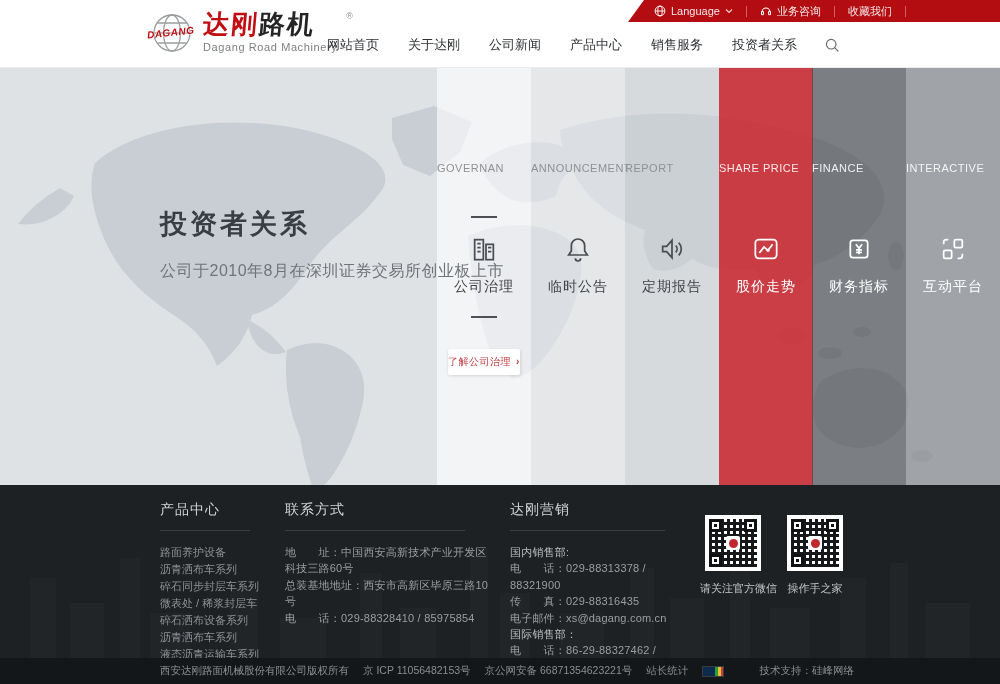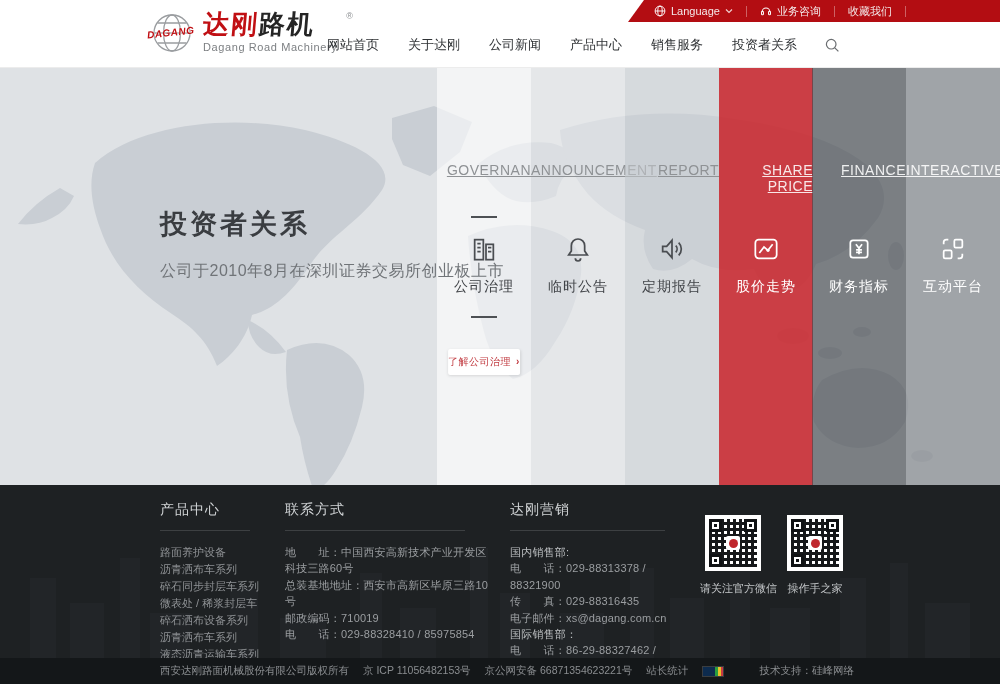--- a/index.html
+++ b/index.html
@@ -39,21 +39,21 @@
   .intro .s { font-size:13px; font-weight:bold; color:#3a3d41; letter-spacing:.8px; margin-top:9px; }
   .intro .d { font-size:16px; color:#707478; margin-top:19px; letter-spacing:.5px; }
 
   .col { position:absolute; top:0; height:417px; width:94px; z-index:2; cursor:pointer; }
   .theme-light1 { background:rgba(255,255,255,.62); }
   .theme-light2 { background:rgba(233,235,237,.55); }
   .theme-light3 { background:rgba(206,210,213,.5); }
   .theme-red    { background:rgba(201,44,51,.9); }
   .theme-dark   { background:rgba(72,76,80,.66); }
   .theme-gray   { background:rgba(136,140,144,.72); }
-  .col-en { position:absolute; top:94px; width:100%; text-align:right; font-size:14px; letter-spacing:.5px;text-decoration:underline; }
+  .col-en { position:absolute; top:94px; width:100%; text-align:left; font-size:11px; letter-spacing:.5px; }
   .col-icon { position:absolute; top:165px; width:100%; display:flex; justify-content:center; }
   .col-cn { position:absolute; top:210px; width:100%; text-align:center; font-size:14px; letter-spacing:1px; }
   .theme-light1 .col-en, .theme-light2 .col-en, .theme-light3 .col-en { color:#8f9295; }
   .theme-light1 .col-icon, .theme-light2 .col-icon, .theme-light3 .col-icon { color:#4a4d51; }
   .theme-light1 .col-cn, .theme-light2 .col-cn, .theme-light3 .col-cn { color:#404347; }
   .theme-red .col-en, .theme-dark .col-en, .theme-gray .col-en { color:rgba(255,255,255,.88); }
   .theme-red .col-icon, .theme-dark .col-icon, .theme-gray .col-icon,
   .theme-red .col-cn, .theme-dark .col-cn, .theme-gray .col-cn { color:#fff; }
   .col-line { position:absolute; left:50%; transform:translateX(-50%); width:26px; height:2px; background:#4d5054; }
   .line-top { top:148px; } .line-bot { top:248px; }
@@ -302,21 +302,20 @@
         <div class="fitem">液态沥青运输车系列</div>
       </div>
     </div>
 
     <div class="fcol" style="left:285px; width:210px">
       <div class="fhead">联系方式</div>
       <div class="fdiv" style="width:180px"></div>
       <div class="ftext">
         <div class="fline">地　　址：中国西安高新技术产业开发区科技三路60号</div>
         <div class="fline">总装基地地址：西安市高新区毕原三路10号</div>
-        <div class="fline">邮政编码：710019</div>
         <div class="fline">电　　话：029-88328410  / 85975854</div>
 
       </div>
     </div>
 
     <div class="fcol" style="left:510px; width:175px">
       <div class="fhead">达刚营销</div>
       <div class="fdiv" style="width:155px"></div>
       <div class="ftext">
         <div class="fline strong">国内销售部:</div>

